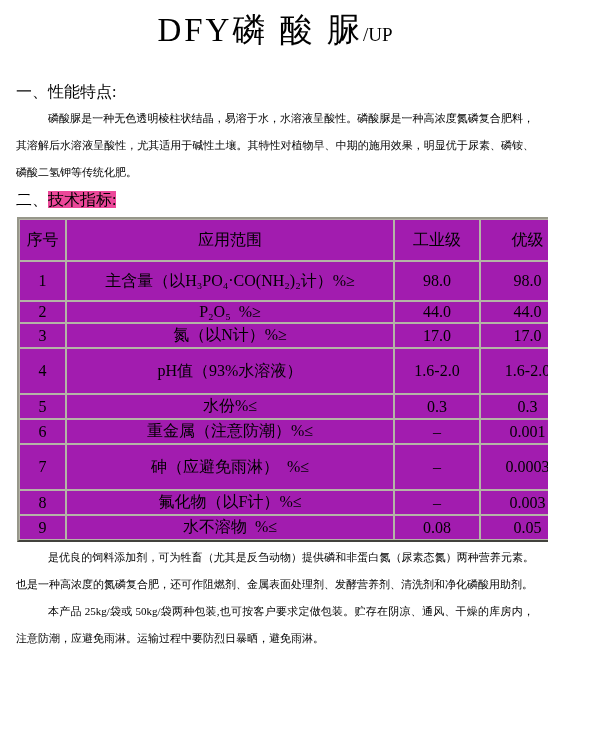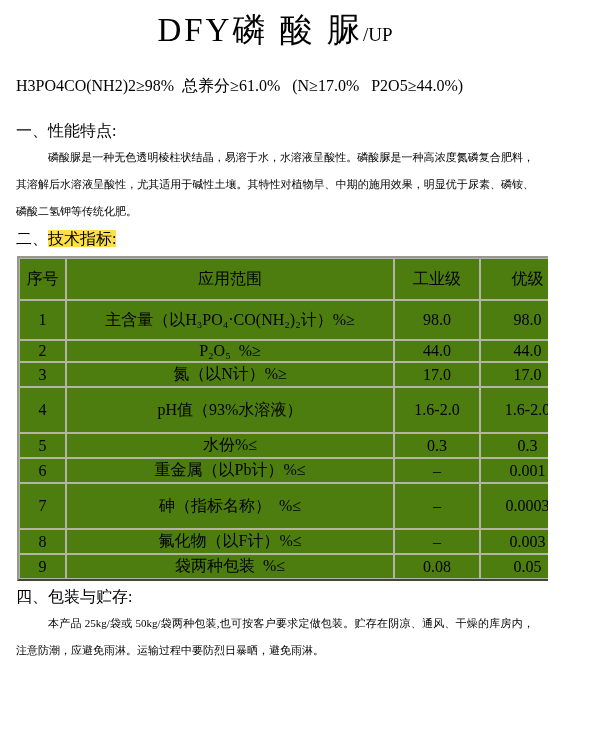--- a/index.html
+++ b/index.html
@@ -7,40 +7,39 @@
   .page{width:548px;height:747px;box-sizing:border-box;padding:6px 14px 0 16px;overflow:hidden;}
 
   .title{margin:2px 0 0 0;text-align:center;font-weight:normal;font-size:33px;letter-spacing:3px;line-height:44px;}
   .title-suffix{font-size:19px;letter-spacing:0;}
 
   .formula{margin:19px 0 0 0;font-size:16px;line-height:20px;white-space:pre-wrap;}
 
   .sec{margin:0;font-size:16px;font-weight:normal;line-height:27px;white-space:pre-wrap;}
   .sec-first{margin-top:21px;}
   .para{margin:0;font-size:11px;line-height:27px;text-indent:32px;text-align:justify;white-space:pre-wrap;}
-  .hl{background:#fde047;}
+  .hl{background:#ec4899;}
 
   table.specs{border-collapse:separate;border-spacing:0;margin:4px 0 2px 1px;
-    border:2px outset #97978a;background:#4d7c0f;table-layout:fixed;width:556px;}
+    border:2px outset #97978a;background:#a21caf;table-layout:fixed;width:556px;}
   .specs th,.specs td{border:1px solid #b4b4a6;font-size:16px;font-weight:normal;
     text-align:center;vertical-align:middle;padding:1px 2px;white-space:pre-wrap;overflow:hidden;}
   tr.rh-head{height:42px;}
   tr.rh-a{height:40px;}
   tr.rh-b{height:20px;}
   tr.rh-c{height:46px;}
   tr.rh-d{height:22px;}
 </style>
 </head>
 <body>
 
 <div class="page">
 
   <h1 class="title"><span>DFY磷 酸 脲</span><span class="title-suffix">/UP</span></h1>
 
-  <p class="formula">H3PO4CO(NH2)2≥98%  总养分≥61.0%   (N≥17.0%   P2O5≥44.0%)</p>
 
   <h2 class="sec sec-first">一、性能特点:</h2>
   <p class="para">磷酸脲是一种无色透明棱柱状结晶，易溶于水，水溶液呈酸性。磷酸脲是一种高浓度氮磷复合肥料，其溶解后水溶液呈酸性，尤其适用于碱性土壤。其特性对植物早、中期的施用效果，明显优于尿素、磷铵、磷酸二氢钾等传统化肥。</p>
 
   <h2 class="sec"><span>二、</span><span class="hl">技术指标:</span></h2>
 
   <table class="specs">
     <colgroup>
       <col style="width:47px">
         <col style="width:328px">
@@ -81,42 +80,42 @@
         <td>1.6-2.0</td>
       </tr>
       <tr class="rh-b">
         <td>5</td>
         <td>水份%≤</td>
         <td>0.3</td>
         <td>0.3</td>
       </tr>
       <tr class="rh-b">
         <td>6</td>
-        <td>重金属（以Pb计）%≤</td>
+        <td>重金属（注意防潮）%≤</td>
         <td>–</td>
         <td>0.001</td>
       </tr>
       <tr class="rh-c">
         <td>7</td>
-        <td>砷（指标名称）  %≤</td>
+        <td>砷（应避免雨淋）  %≤</td>
         <td>–</td>
         <td>0.0003</td>
       </tr>
       <tr class="rh-b">
         <td>8</td>
         <td>氟化物（以F计）%≤</td>
         <td>–</td>
         <td>0.003</td>
       </tr>
       <tr class="rh-d">
         <td>9</td>
-        <td>袋两种包装  %≤</td>
+        <td>水不溶物  %≤</td>
         <td>0.08</td>
         <td>0.05</td>
       </tr>
     </tbody>
   </table>
 
+  <p class="para">是优良的饲料添加剂，可为牲畜（尤其是反刍动物）提供磷和非蛋白氮（尿素态氮）两种营养元素。也是一种高浓度的氮磷复合肥，还可作阻燃剂、金属表面处理剂、发酵营养剂、清洗剂和净化磷酸用助剂。</p>
 
-  <h2 class="sec">四、包装与贮存:</h2>
   <p class="para">本产品 25kg/袋或 50kg/袋两种包装,也可按客户要求定做包装。贮存在阴凉、通风、干燥的库房内，注意防潮，应避免雨淋。运输过程中要防烈日暴晒，避免雨淋。</p>
 
 </div>
 
 </body></html>

